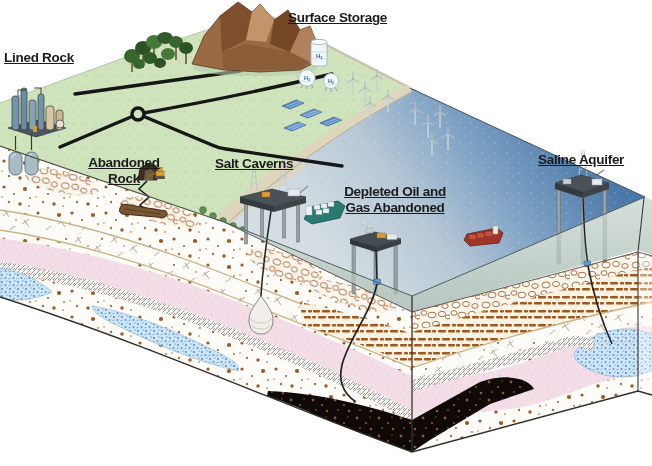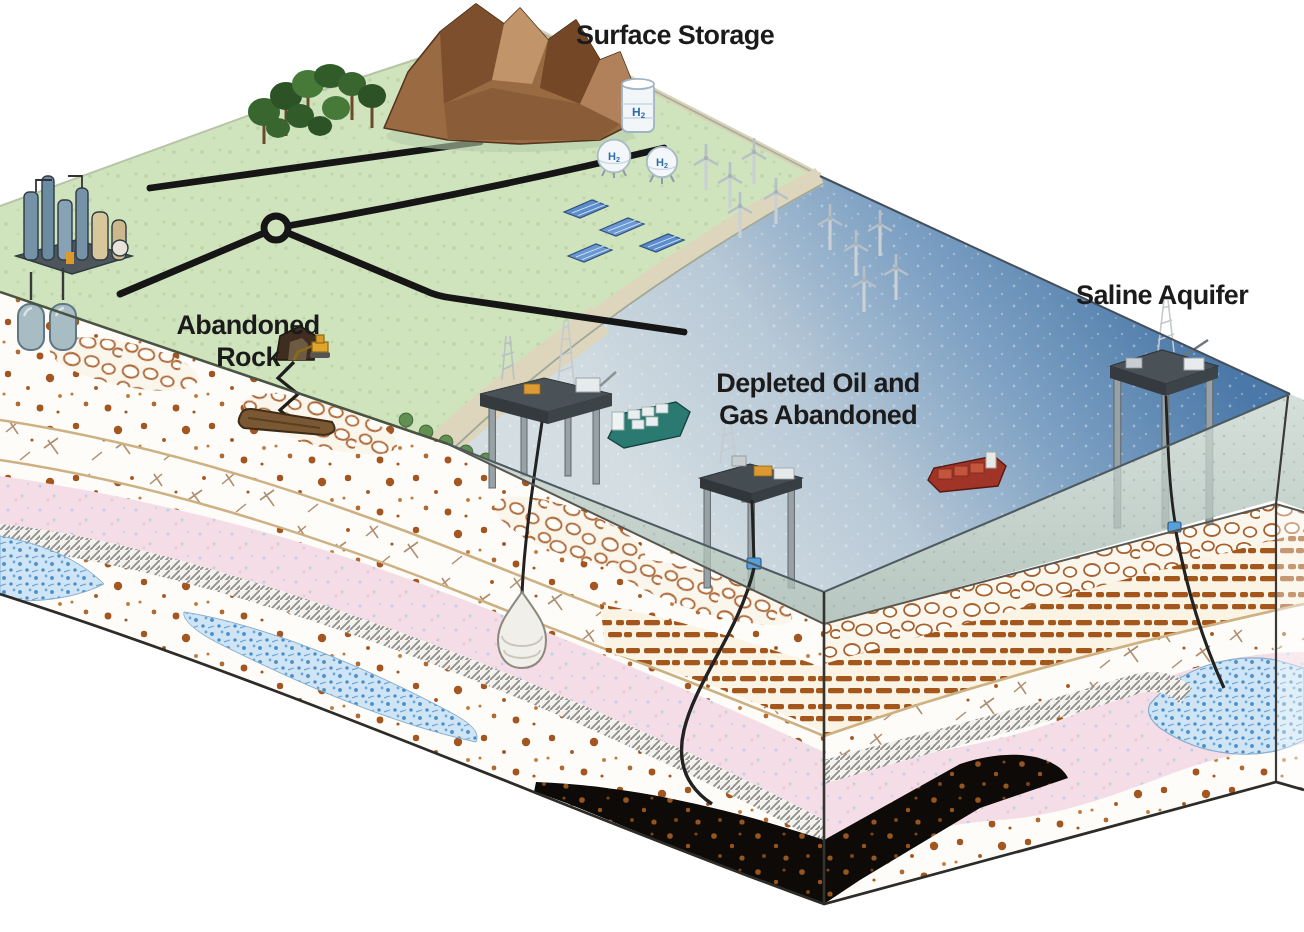--- a/index.html
+++ b/index.html
@@ -1,21 +1,21 @@
 <!DOCTYPE html>
 <html><head>
 <meta charset="utf-8">
 <style>
   html,body{margin:0;padding:0;background:#ffffff;}
   .scene{position:relative;width:652px;height:466px;background:#ffffff;overflow:hidden;
          font-family:"Liberation Sans",sans-serif;}
   .scene svg{position:absolute;left:0;top:0;}
   .lbl{position:absolute;font-weight:700;font-size:13.5px;line-height:16px;
        color:#1b1b1b;letter-spacing:-0.3px;text-align:center;white-space:nowrap;}
-  .lbl div{white-space:nowrap;}
+  .lbl div{white-space:nowrap;text-decoration:underline;}
   svg text{font-family:"Liberation Sans",sans-serif;font-weight:700;}
 </style>
 </head>
 <body>
 
 <div class="scene">
 <svg width="652" height="466" viewBox="0 0 652 466">
 <defs>
   <pattern id="pGreen" width="14" height="12" patternUnits="userSpaceOnUse">
     <rect width="14" height="12" fill="#cfe3bd"></rect>
@@ -427,28 +427,32 @@
   <path d="M224,222 L412,312 L638,252 L652,256" stroke="#59564f" stroke-width="1"></path>
   <path d="M224,222 L412,296 L645,197" stroke="#4d5a60" stroke-width="1"></path>
   <path d="M410,88 L645,197" stroke="#44515c" stroke-width="1"></path>
   <path d="M412,296 L412,452" stroke="#35332f" stroke-width="1.3"></path>
   <path d="M644,198 L638,252 L638,391" stroke="#3c3a36" stroke-width="1.1"></path>
   <path d="M0,297 C150,345 300,412 412,452 L638,391 L652,395" stroke="#2e2c29" stroke-width="1.4"></path>
 </g>
 </svg>
 
 <div class="lbl" style="left:0px;top:50px;width:78px;">
+  <div>Lined Rock</div>
 </div>
 <div class="lbl" style="left:82px;top:119px;width:84px;margin-top:36px;">
   <div>Abandoned</div>
   <div>Rock</div>
 </div>
 <div class="lbl" style="left:288px;top:10px;">
   <div>Surface Storage</div>
 </div>
-<div class="lbl" style="left:354px;top:184px;width:110px;">
+<div class="lbl" style="left:215px;top:156px;">
+  <div>Salt Caverns</div>
+</div>
+<div class="lbl" style="left:340px;top:184px;width:110px;">
   <div>Depleted Oil and</div>
   <div>Gas Abandoned</div>
 </div>
-<div class="lbl" style="left:538px;top:140px;">
+<div class="lbl" style="left:538px;top:152px;">
   <div>Saline Aquifer</div>
 </div>
 </div>
 
 </body></html>

